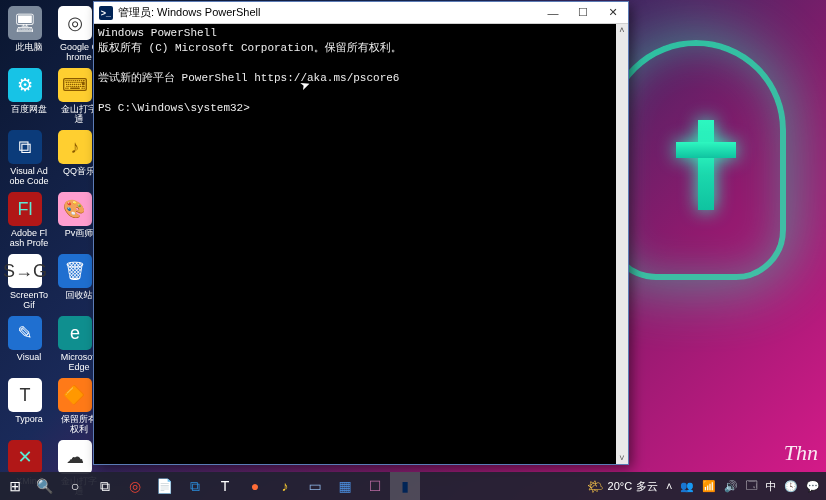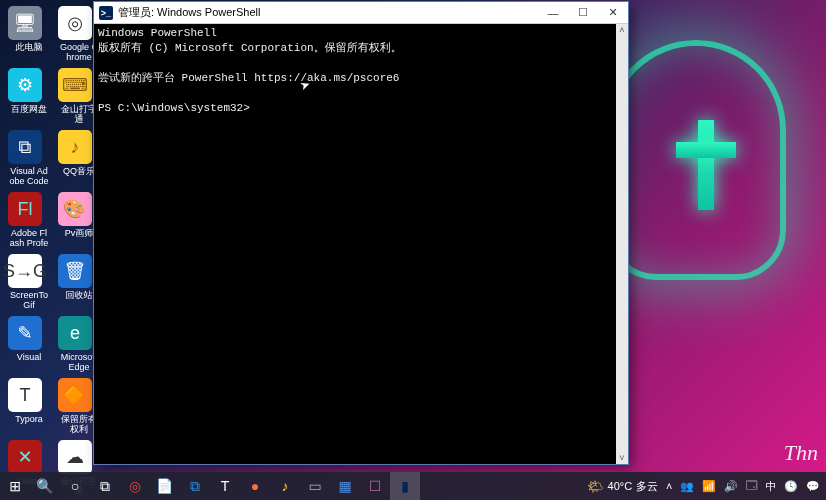--- a/index.html
+++ b/index.html
@@ -335,21 +335,21 @@
         <div class="tb-btn">
           <span class="glyph" style="color: rgb(184, 106, 162);">☐</span>
         </div>
         <div class="tb-btn" style="background: rgba(255, 255, 255, 0.18);">
           <span class="glyph" style="color: rgb(1, 36, 86);">▮</span>
         </div>
       </div>
     <div class="tb-spacer"></div>
     <div class="tb-weather">
       <span class="sun">🌤</span>
-      <span>40°C</span>
+      <span>20°C</span>
       <span>多云</span>
     </div>
     <div class="tb-tray" id="tb-tray">
         <span class="tray-item">˄</span>
         <span class="tray-item">👥</span>
         <span class="tray-item">📶</span>
         <span class="tray-item">🔊</span>
         <span class="tray-item">🗔</span>
         <span class="tray-item">中</span>
         <span class="tray-item">🕓</span>

